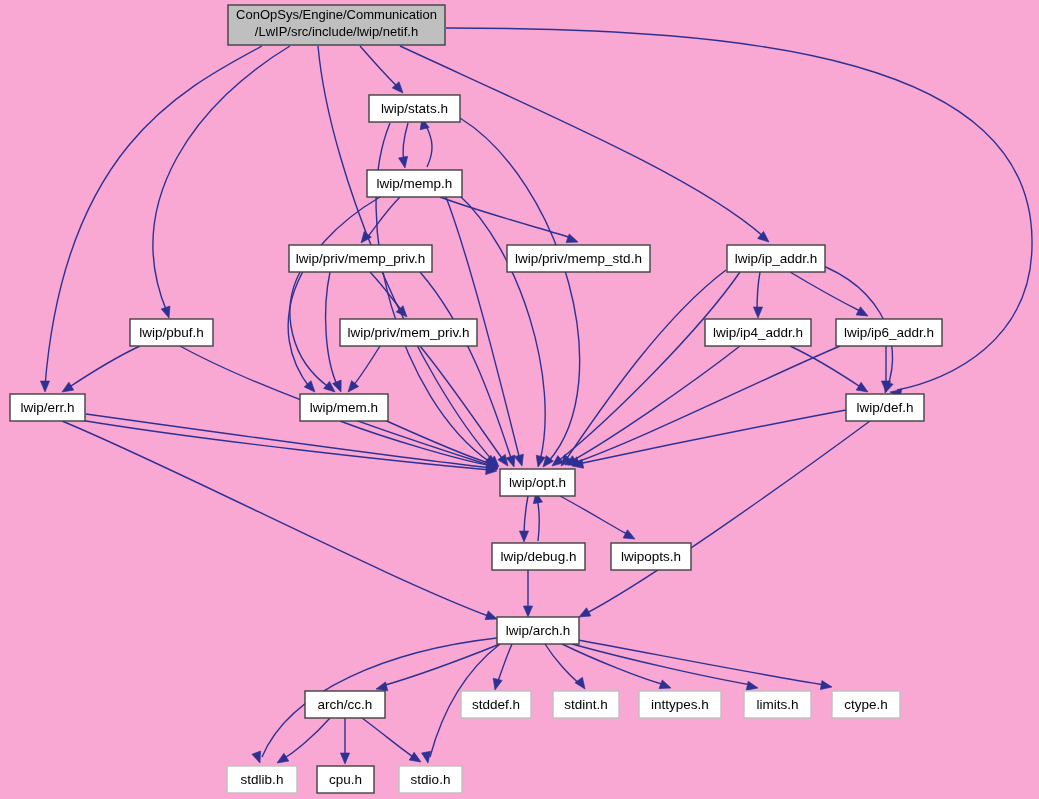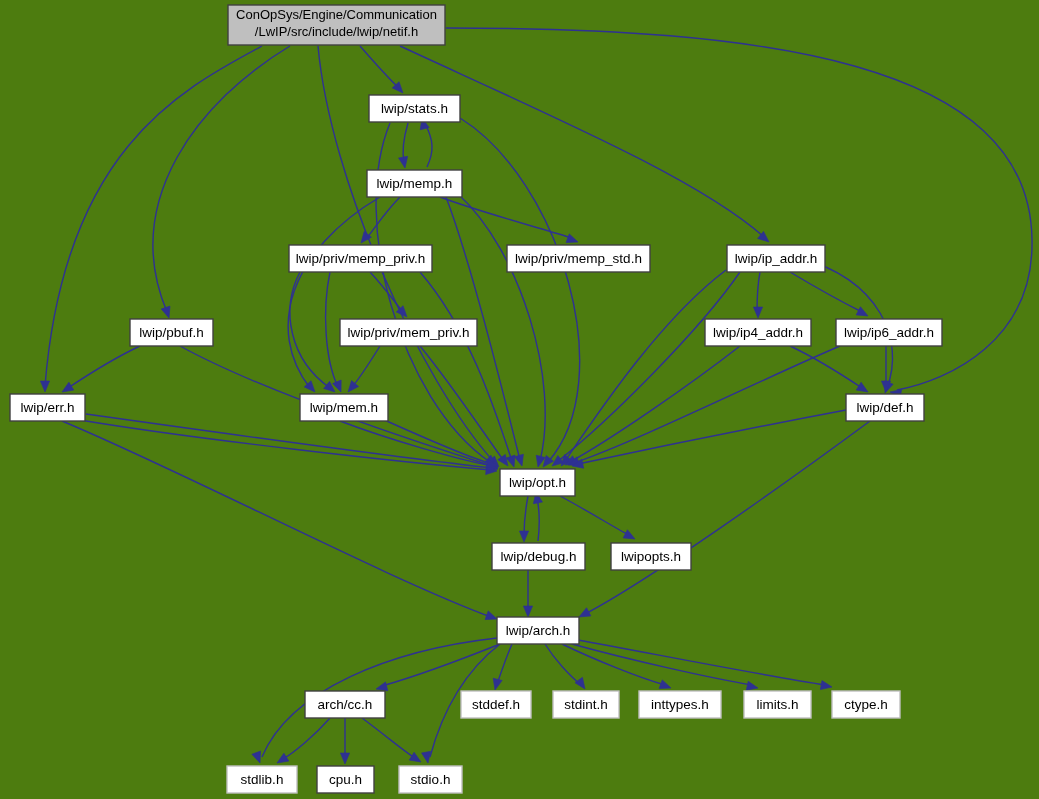--- a/index.html
+++ b/index.html
@@ -7,21 +7,21 @@
     padding: 0;
     background: #ffffff;
   }
   body {
     font-family: "Liberation Sans", sans-serif;
   }
   #graph-root {
     position: relative;
     width: 1039px;
     height: 799px;
-    background: #4d7c0f;
+    background: #f9a8d4;
     overflow: hidden;
   }
   svg.graph-canvas {
     position: absolute;
     left: 0;
     top: 0;
     width: 1039px;
     height: 799px;
   }
   .edge-path {

